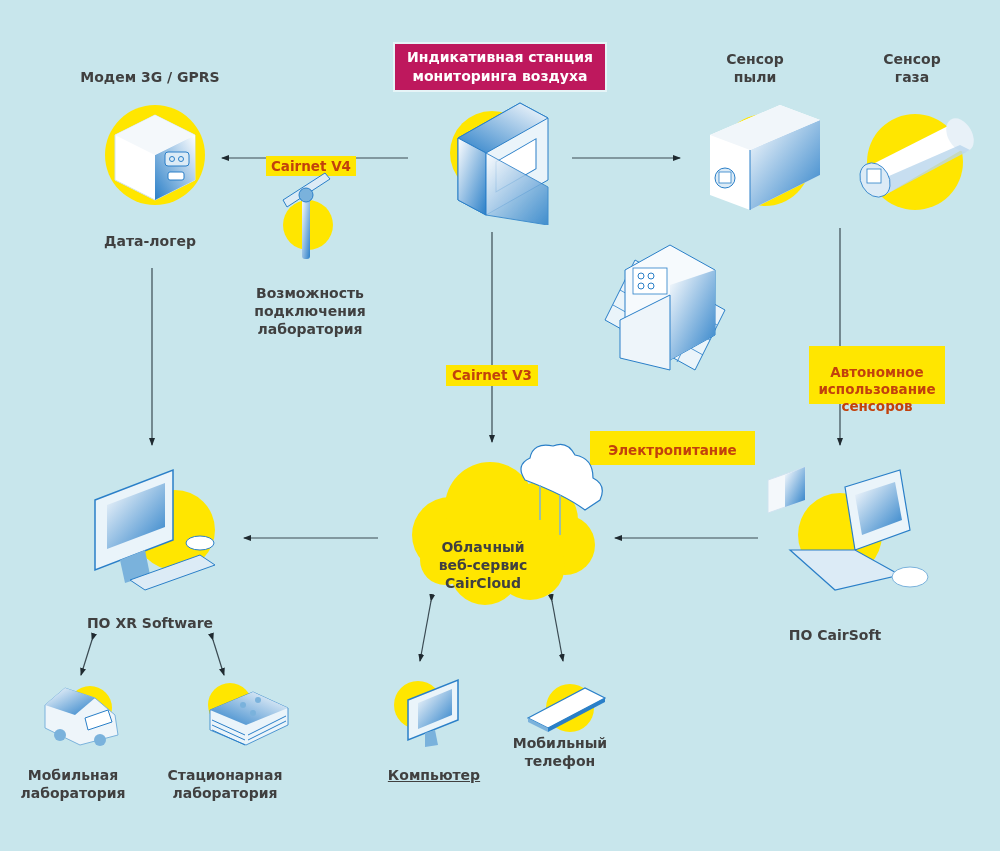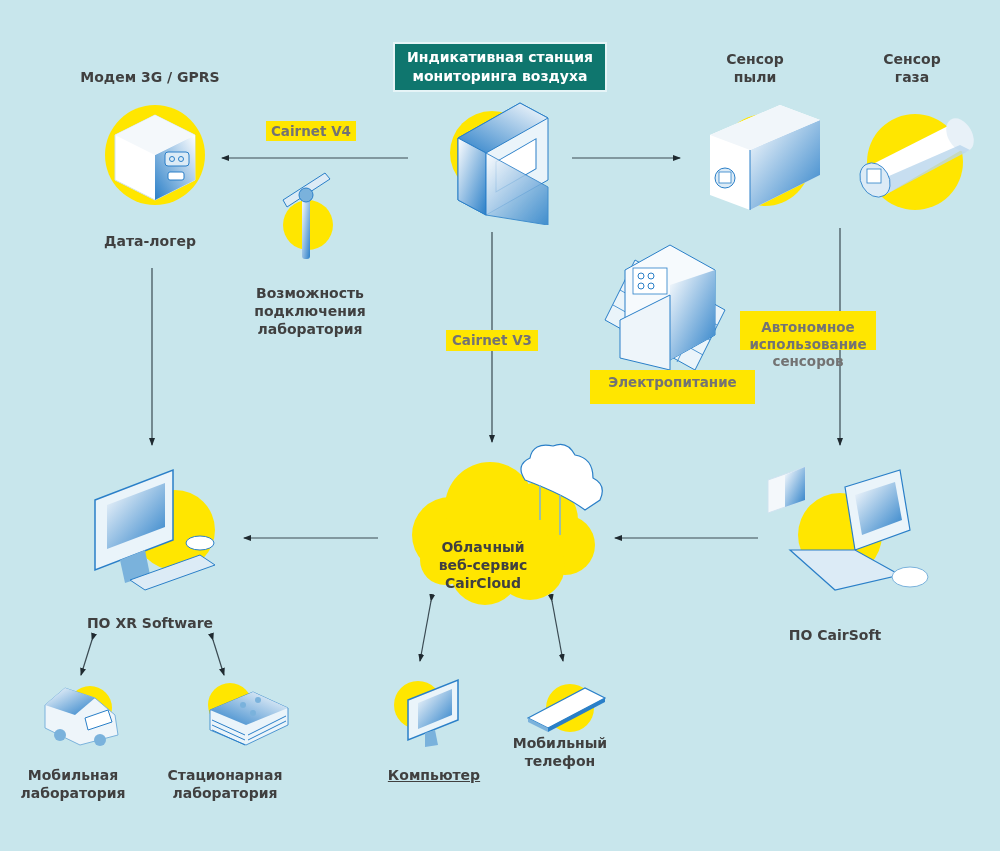--- a/index.html
+++ b/index.html
@@ -1,20 +1,20 @@
 <!DOCTYPE html>
 <html><head>
 <meta charset="utf-8">
 <style>
   html, body { margin: 0; padding: 0; }
   body { width: 1000px; height: 851px; background: #c8e6ec; position: relative; overflow: hidden; font-family: "DejaVu Sans", "Liberation Sans", sans-serif; }
   .abs { position: absolute; }
   .lbl { position: absolute; text-align: center; font-weight: bold; color: #404040; font-size: 14px; line-height: 18px; }
-  .tag-yellow { position: absolute; background: #ffe600; font-weight: bold; color: #737373; font-size: 13.5px; text-align: center; line-height: 17px; }
-  .tag-blue { position: absolute; background: #0f766e; color: #fff; font-weight: bold; font-size: 14px; text-align: center; line-height: 19px; }
+  .tag-yellow { position: absolute; background: #ffe600; font-weight: bold; color: #c2410c; font-size: 13.5px; text-align: center; line-height: 17px; margin-top: 35px; }
+  .tag-blue { position: absolute; background: #be185d; color: #fff; font-weight: bold; font-size: 14px; text-align: center; line-height: 19px; }
   svg.overlay { position: absolute; left: 0; top: 0; }
   .sub { font-weight: normal; font-size: 12px; }
 </style>
 </head>
 <body>
 
 <svg class="overlay" width="1000" height="851">
   <defs>
     <marker id="ah" markerWidth="8" markerHeight="8" refX="7" refY="4" orient="auto" markerUnits="userSpaceOnUse">
       <path d="M0,1 L8,4 L0,7 Z" fill="#1f2a30"></path>
@@ -135,27 +135,27 @@
   </g>
   <polygon points="30,30 75,5 120,30 120,95 75,120 30,95" fill="#f6fafd" stroke="#2a7fc8" stroke-width="1"></polygon>
   <polygon points="75,45 120,30 120,95 75,120" fill="url(#gBlue)"></polygon>
   <rect x="38" y="28" width="34" height="26" fill="#fff" stroke="#2a7fc8" stroke-width="0.8"></rect>
   <circle cx="46" cy="36" r="3" fill="none" stroke="#2a7fc8"></circle>
     <circle cx="56" cy="36" r="3" fill="none" stroke="#2a7fc8"></circle>
   <circle cx="46" cy="46" r="3" fill="none" stroke="#2a7fc8"></circle>
     <circle cx="56" cy="46" r="3" fill="none" stroke="#2a7fc8"></circle>
   <polygon points="25,80 75,55 75,130 25,118" fill="#eef5fa" stroke="#2a7fc8" stroke-width="1"></polygon>
 </svg>
-<div class="tag-yellow" style="left:590px; top:370px; width:165px; height:34px; padding-top:4px; box-sizing:border-box;">
+<div class="tag-yellow" style="left:590px; top:396px; width:165px; height:34px; padding-top:11px; box-sizing:border-box;">
   <div>Электропитание</div>
 </div>
 
 <div class="tag-yellow" style="left:446px; top:330px; width:92px; height:21px; line-height:21px;">Cairnet V3</div>
 
-<div class="tag-yellow" style="left:740px; top:311px; width:136px; height:39px; padding-top:8px; box-sizing:border-box;">
+<div class="tag-yellow" style="left:809px; top:311px; width:136px; height:58px; padding-top:18px; box-sizing:border-box;">
   <div>Автономное</div>
   <div>использование</div>
   <div>сенсоров</div>
 </div>
 
 <svg class="abs" style="left:400px; top:435px;" width="210" height="175" viewBox="0 0 210 175">
   <g fill="#ffe600">
     <circle cx="50" cy="100" r="38"></circle>
     <circle cx="90" cy="72" r="45"></circle>
     <circle cx="140" cy="85" r="38"></circle>

